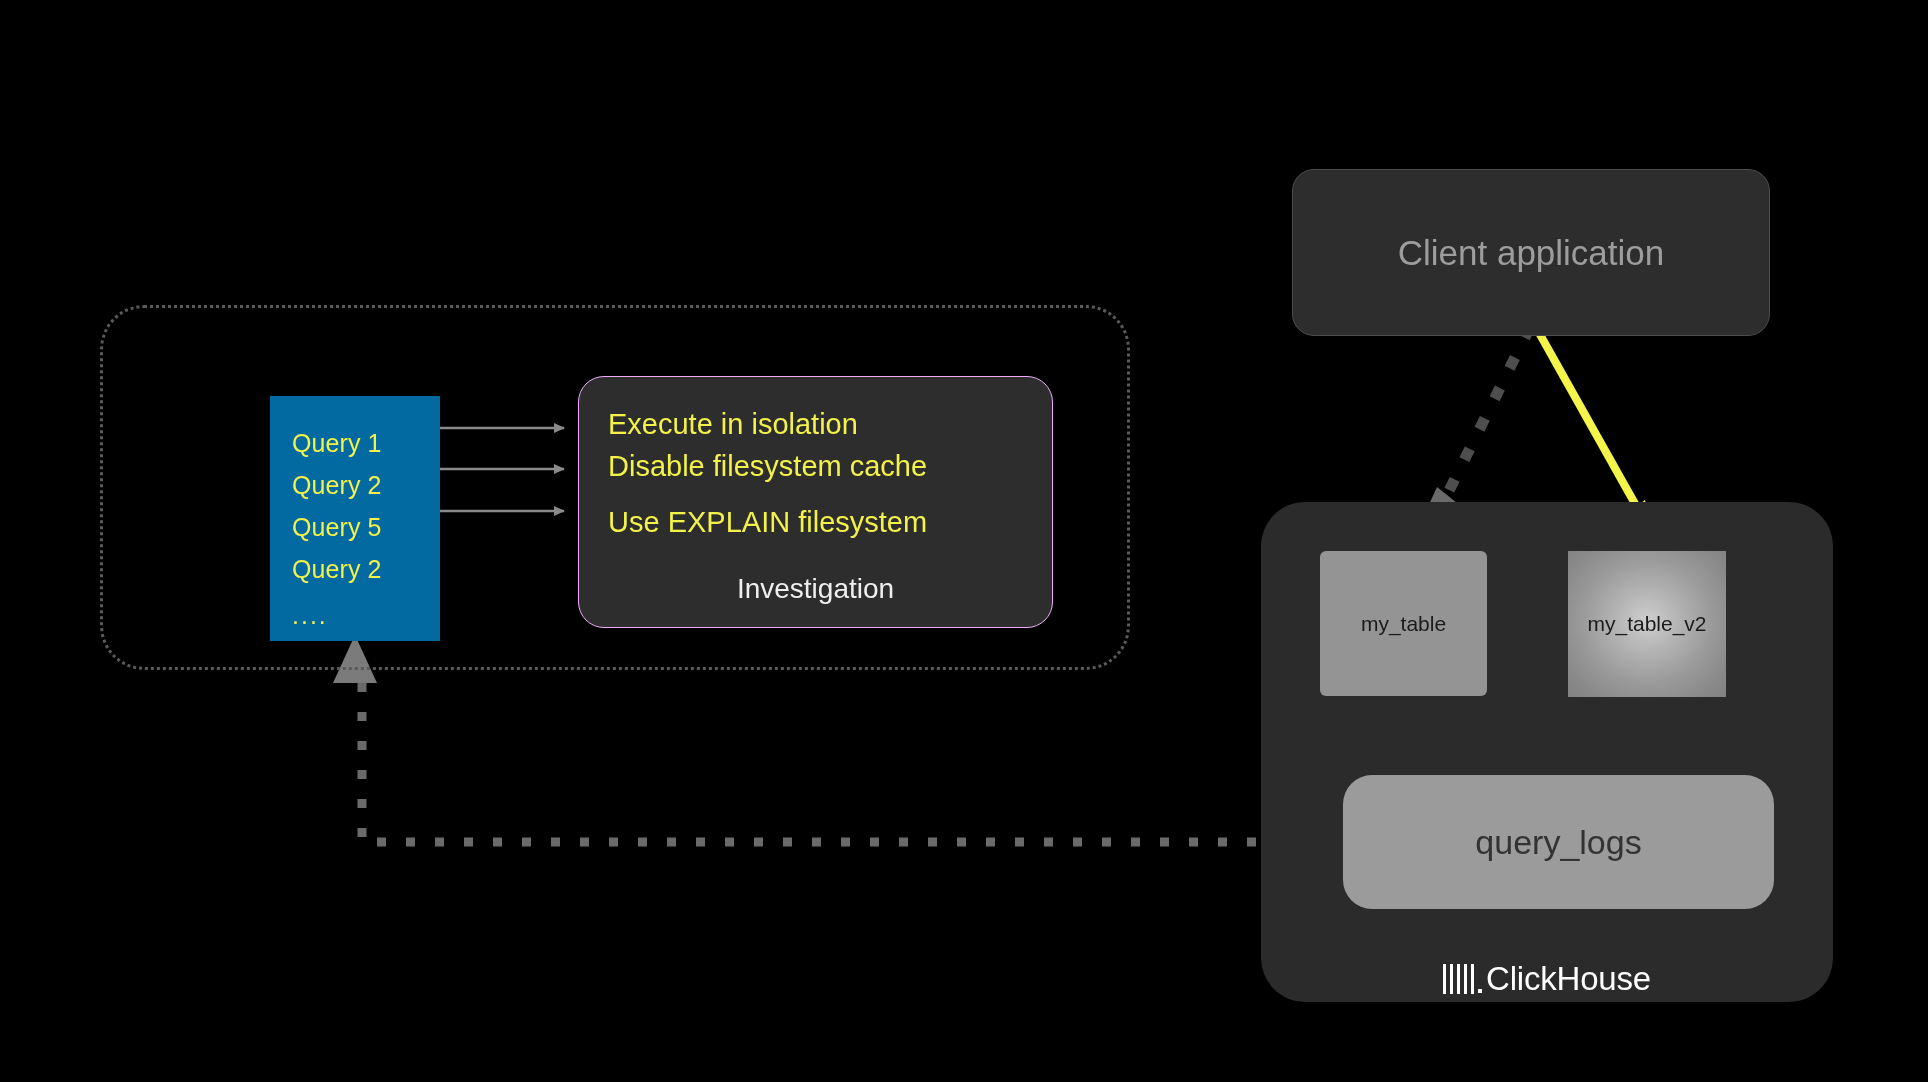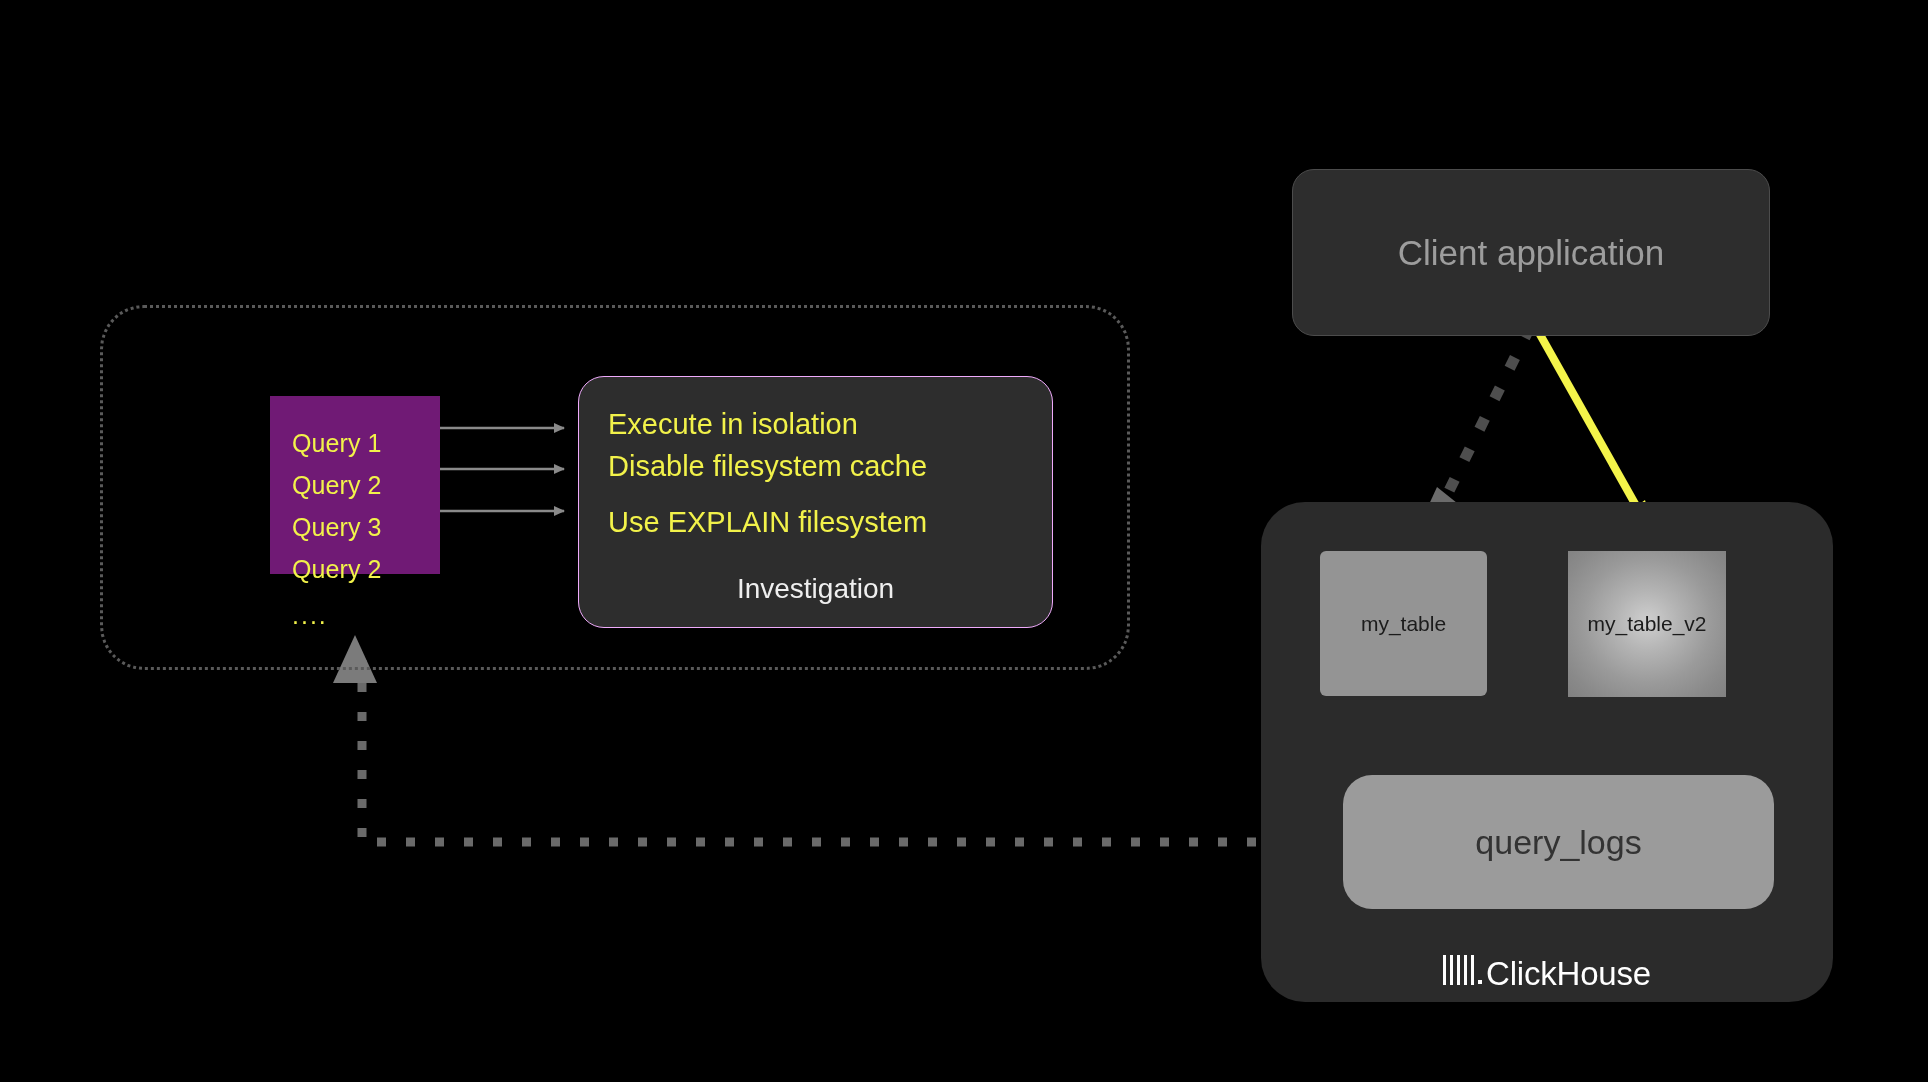--- a/index.html
+++ b/index.html
@@ -36,22 +36,22 @@
     border-radius: 44px;
     box-sizing: border-box;
   }
 
   
   .query-box {
     position: absolute;
     left: 270px;
     top: 396px;
     width: 170px;
-    height: 178px;
-    background: #701a75;
+    height: 245px;
+    background: #0369a1;
     box-sizing: border-box;
     padding: 26px 0 0 22px;
   }
   .query-item {
     color: #f2f24a;
     font-size: 25px;
     line-height: 42px;
     letter-spacing: 0.1px;
     white-space: nowrap;
   }
@@ -160,20 +160,21 @@
   }
 
   
   .ch-logo {
     position: absolute;
     left: 1261px;
     top: 955px;
     width: 572px;
     height: 48px;
     display: flex;
+    align-items: center;
     justify-content: center;
     gap: 4px;
   }
   .ch-bars {
     display: flex;
     align-items: flex-end;
     gap: 4px;
     height: 30px;
   }
   .ch-bars i {
@@ -231,21 +232,21 @@
       <path d="M1343 842 L362 842 L362 660" stroke="#6a6a6a" stroke-width="9" fill="none" stroke-dasharray="9 20" stroke-linecap="butt"></path>
       <path d="M355 635 L377 683 L333 683 Z" fill="#7b7b7b"></path>
     </g>
   </svg>
 
   <div class="dotted-panel"></div>
 
   <div class="query-box">
     <div class="query-item">Query 1</div>
     <div class="query-item">Query 2</div>
-    <div class="query-item">Query 3</div>
+    <div class="query-item">Query 5</div>
     <div class="query-item">Query 2</div>
     <div class="query-ellipsis">....</div>
   </div>
 
   <div class="investigation-box">
     <div class="inv-line">Execute in isolation</div>
     <div class="inv-line">Disable filesystem cache</div>
     <div class="inv-gap"></div>
     <div class="inv-line">Use EXPLAIN filesystem</div>
     <div class="inv-caption">Investigation</div>

